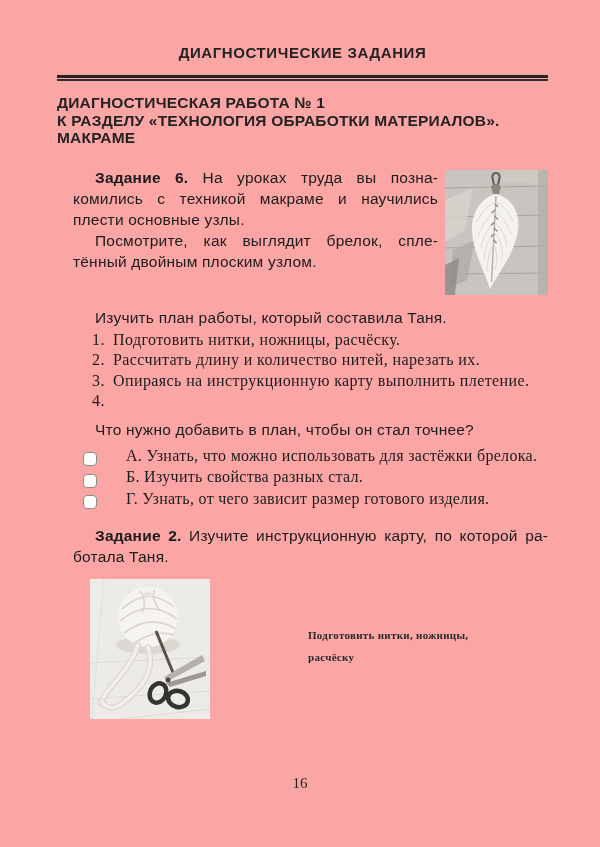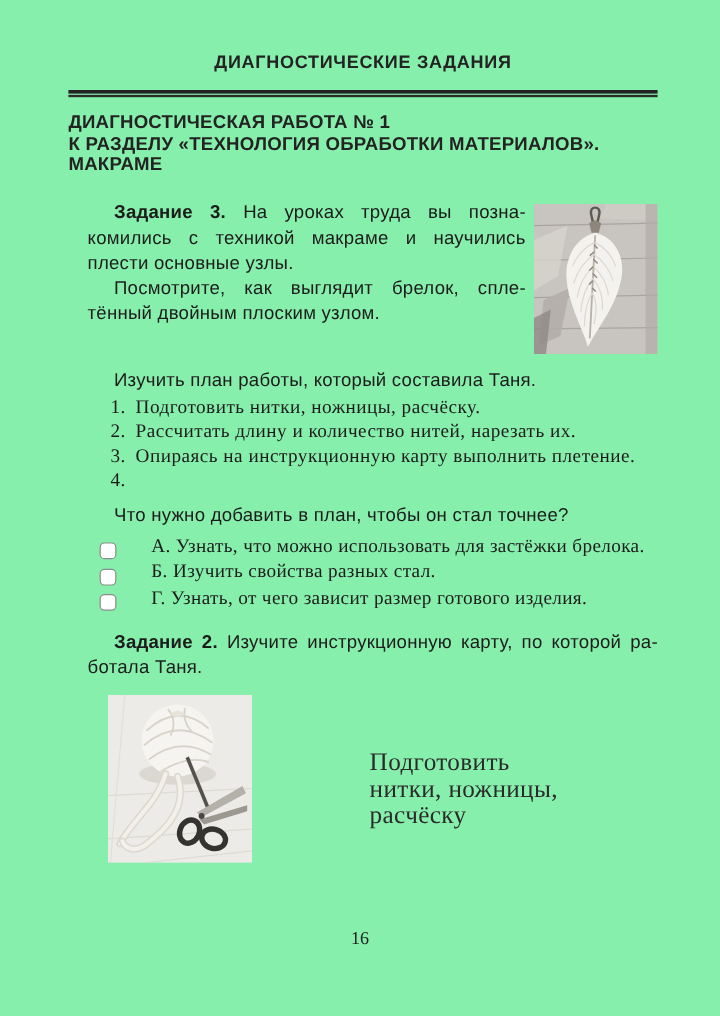--- a/index.html
+++ b/index.html
@@ -2,21 +2,21 @@
 <html><head>
 <meta charset="utf-8">
 <style>
   * { box-sizing: border-box; margin: 0; padding: 0; }
   html, body { background: #ffffff; }
   .page {
     position: relative;
     width: 600px;
     height: 847px;
     margin: 0 auto;
-    background: #86efac;
+    background: #fca5a5;
     color: #1c1c1c;
     font-family: "Liberation Sans", sans-serif;
     padding: 43px 52px 0 57px;
     overflow: hidden;
   }
   .serif { font-family: "Liberation Serif", "DejaVu Serif", serif; }
 
   .running-head {
     text-align: center;
     font-weight: bold;
@@ -108,24 +108,25 @@
     text-indent: 22px;
     letter-spacing: 0.2px;
   }
 
   .card-row { display: flex; margin-top: 12px; }
   .yarn-photo { margin-left: 33px; width: 120px; height: 140px; display: block; flex: 0 0 auto; }
   .card-caption {
     margin-left: 98px;
     margin-top: 45px;
     width: 175px;
-    font-size: 21px;
+    font-size: 11px;
     line-height: 22px;
     letter-spacing: 0.3px;
     color: #2a2a2a;
+    font-weight: bold;
   }
 
   .page-number {
     position: absolute;
     left: 0;
     right: 0;
     top: 775px;
     text-align: center;
     font-weight: normal;
     font-size: 15px;
@@ -142,21 +143,21 @@
   <div class="rule"></div>
 
   <div class="work-title">
     <div>ДИАГНОСТИЧЕСКАЯ РАБОТА № 1</div>
     <div>К РАЗДЕЛУ «ТЕХНОЛОГИЯ ОБРАБОТКИ МАТЕРИАЛОВ».</div>
     <div>МАКРАМЕ</div>
   </div>
 
   <div class="task1-row">
     <div class="task1-text">
-      <p><span class="task-label">Задание 3.</span> <span>На уроках труда вы позна­комились с техникой макраме и научились плести основные узлы.</span></p>
+      <p><span class="task-label">Задание 6.</span> <span>На уроках труда вы позна­комились с техникой макраме и научились плести основные узлы.</span></p>
       <p>Посмотрите, как выглядит брелок, спле­тённый двойным плоским узлом.</p>
     </div>
     <svg class="leaf-photo" viewBox="0 0 103 125" aria-hidden="true">
       <rect width="103" height="125" fill="#c8c4bf"></rect>
       <g stroke="#a9a49e" stroke-width="1">
         <line x1="0" y1="18" x2="103" y2="16"></line>
         <line x1="0" y1="47" x2="103" y2="45"></line>
         <line x1="0" y1="78" x2="103" y2="76"></line>
         <line x1="0" y1="104" x2="103" y2="103"></line>
       </g>

